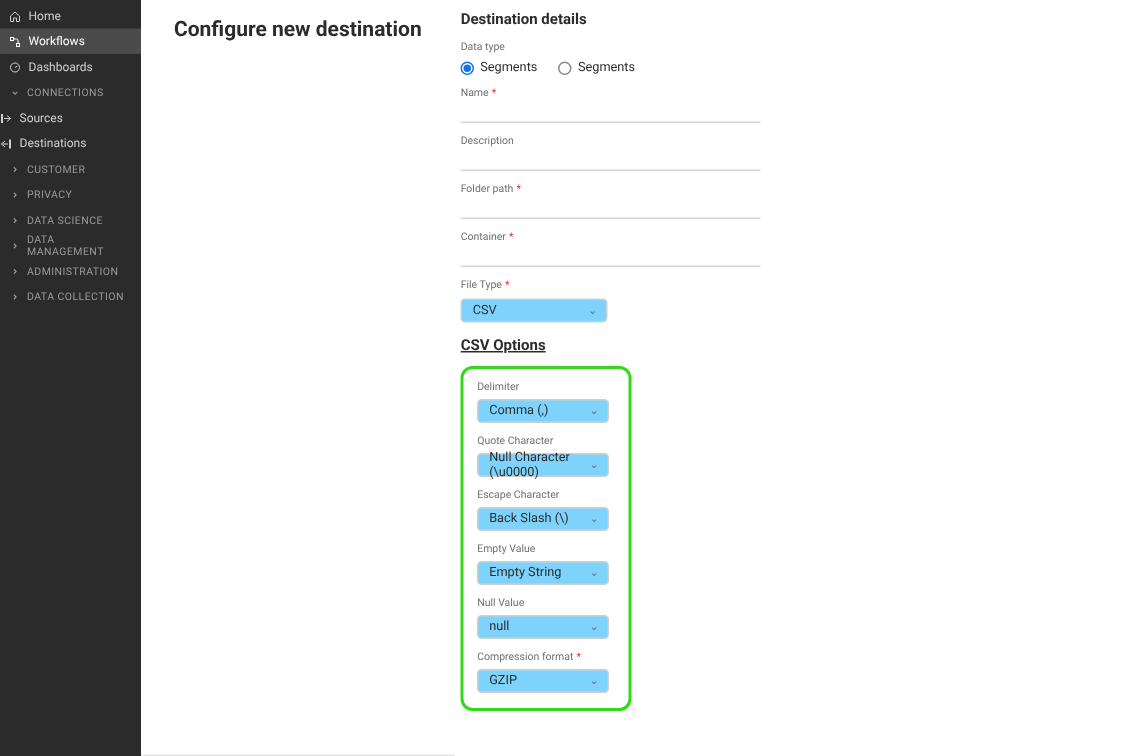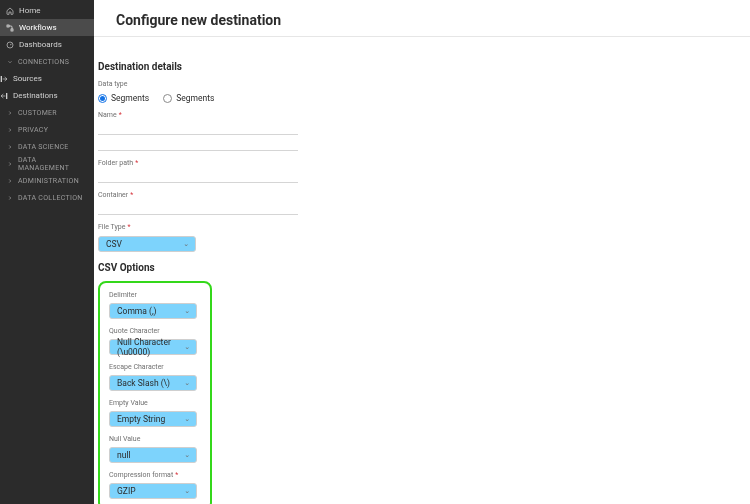--- a/index.html
+++ b/index.html
@@ -46,33 +46,33 @@
     padding: 0 6px 0 6px;
     gap: 4px;
     color: #9a9a9a;
     font-size: 7px;
     letter-spacing: 0.3px;
     cursor: pointer;
   }
   .nav-sub .nav-item { padding-left: 0; }
 
   
-  .main { flex: 1; display: flex; flex-direction: column; overflow: hidden; gap: 16px; }
+  .main { flex: 1; display: flex; flex-direction: row; overflow: hidden; }
   .page-header {
     padding: 12px 22px 8px 22px;
     border-bottom: 1px solid #e6e6e6;
   }
   .page-title { font-size: 14px; font-weight: 700; color: #2c2c2c; }
   .content { padding: 8px 22px 18px 4px; overflow: auto; flex:1; }
 
   .section-title {
     font-size: 10px; font-weight: 700; color: #2c2c2c;
     margin-bottom: 8px;
   }
-  .section-title.pad-top { margin-top: 10px; }
+  .section-title.pad-top { margin-top: 10px; text-decoration: underline; }
 
   .field-label {
     font-size: 7px; color: #707070;
     margin-top: 8px;
   }
   .required-star { color: #d7373f; margin-left: 2px; }
 
   .radio-row {
     display: flex; align-items: center; gap: 14px;
     margin-top: 5px; margin-bottom: 2px;
@@ -258,20 +258,21 @@
           <span class="dot"></span>
           <span>Segments</span>
         </label>
       </div>
 
       <div class="field-label">
         <span>Name</span><span class="required-star">*</span>
       </div>
       <div class="text-line"></div>
 
+      <div class="field-label">Description</div>
       <div class="text-line"></div>
 
       <div class="field-label">
         <span>Folder path</span><span class="required-star">*</span>
       </div>
       <div class="text-line"></div>
 
       <div class="field-label">
         <span>Container</span><span class="required-star">*</span>
       </div>

